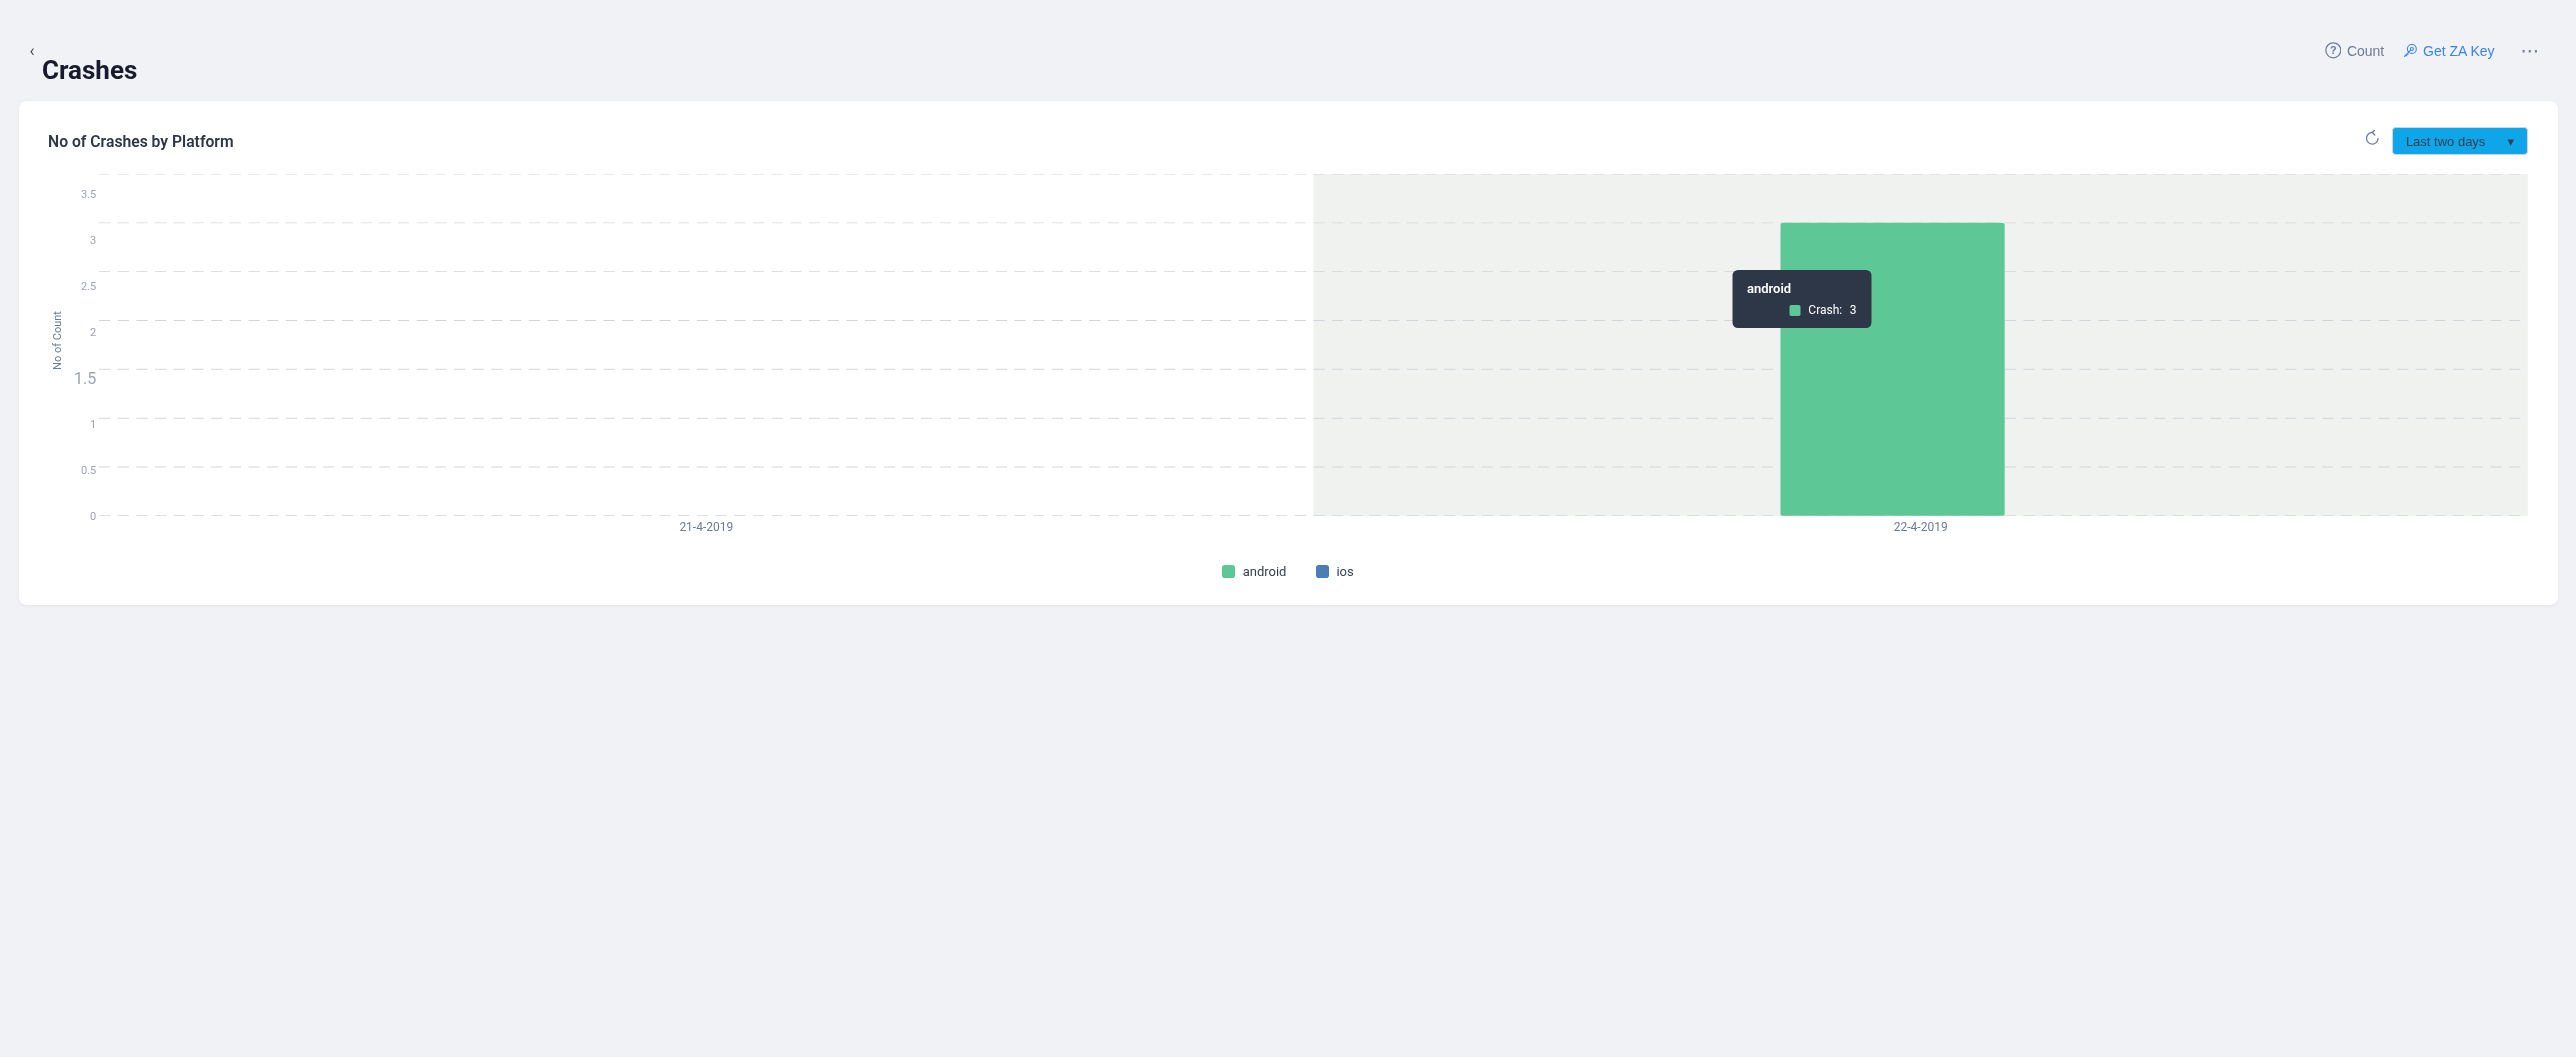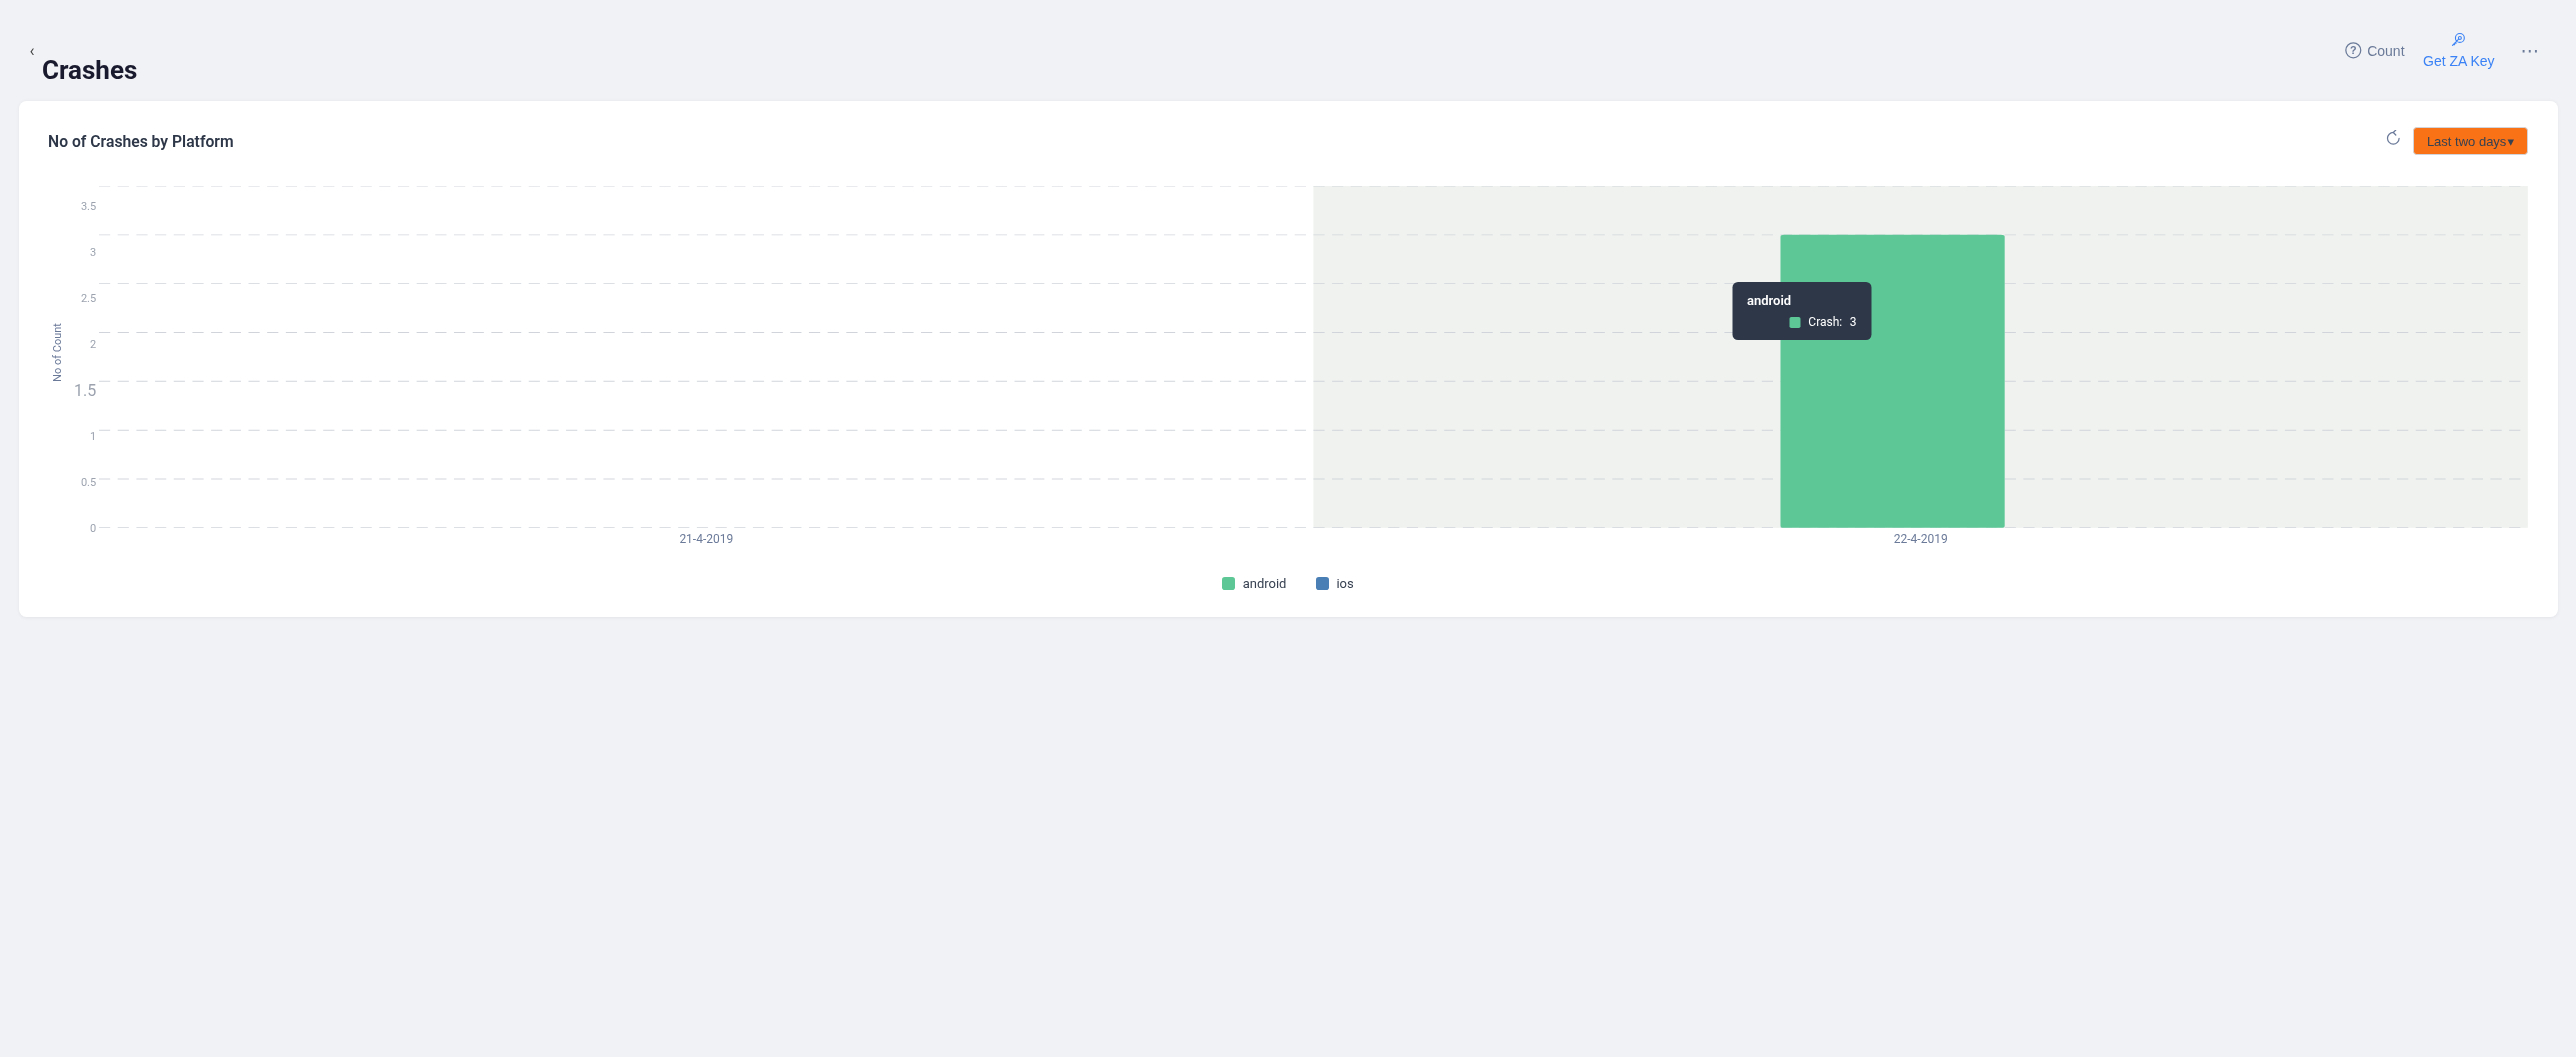--- a/index.html
+++ b/index.html
@@ -49,71 +49,70 @@
     .get-za-key-btn {
       display: flex;
       align-items: center;
       gap: 5.5px;
       color: #3b82f6;
       font-size: 14px;
       cursor: pointer;
       background: none;
       border: none;
       font-weight: 500;
-      flex-direction: column;
     }
     .more-btn {
       background: none;
       border: none;
       cursor: pointer;
       color: #6b7a99;
       font-size: 18.5px;
       padding: 3.7px 7.4px;
     }
     .card {
       margin: 0 18.5px 18.5px 18.5px;
       background: #fff;
       border-radius: 7.4px;
       padding: 26px 29.6px;
       box-shadow: 0 0.9px 3.7px rgba(0,0,0,0.06);
     }
     .card-header {
       display: flex;
       align-items: center;
       justify-content: space-between;
-      margin-bottom: 22px;
+      margin-bottom: 10px;
     }
     .card-title {
       font-size: 15.7px;
       font-weight: 600;
       color: #2d3748;
     }
     .card-controls {
       display: flex;
       align-items: center;
       gap: 11px;
     }
     .refresh-btn {
       background: none;
       border: none;
       cursor: pointer;
       color: #6b7a99;
       font-size: 16.6px;
     }
     .date-range-btn {
       border: 0.9px solid #d1d5db;
-      background: #f97316;
+      background: #0ea5e9;
       border-radius: 3.7px;
       padding: 5.5px 13px;
       font-size: 13px;
       color: #374151;
       cursor: pointer;
       display: flex;
       align-items: flex-end;
-      gap: 1px;
+      gap: 22px;
     }
     .chart-container {
       position: relative;
       width: 100%;
       height: 388px;
     }
     .tooltip {
       position: absolute;
       background: #2d3748;
       color: #fff;

